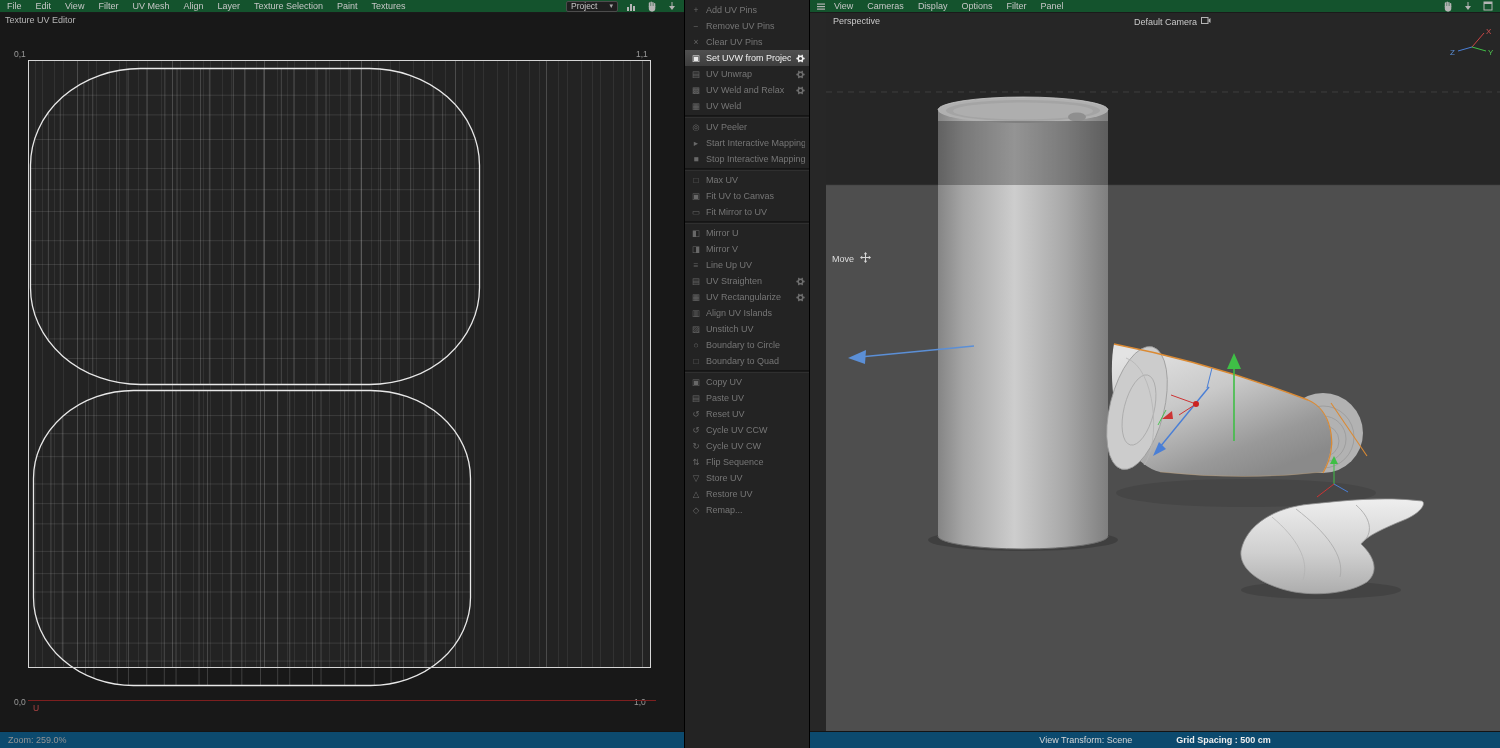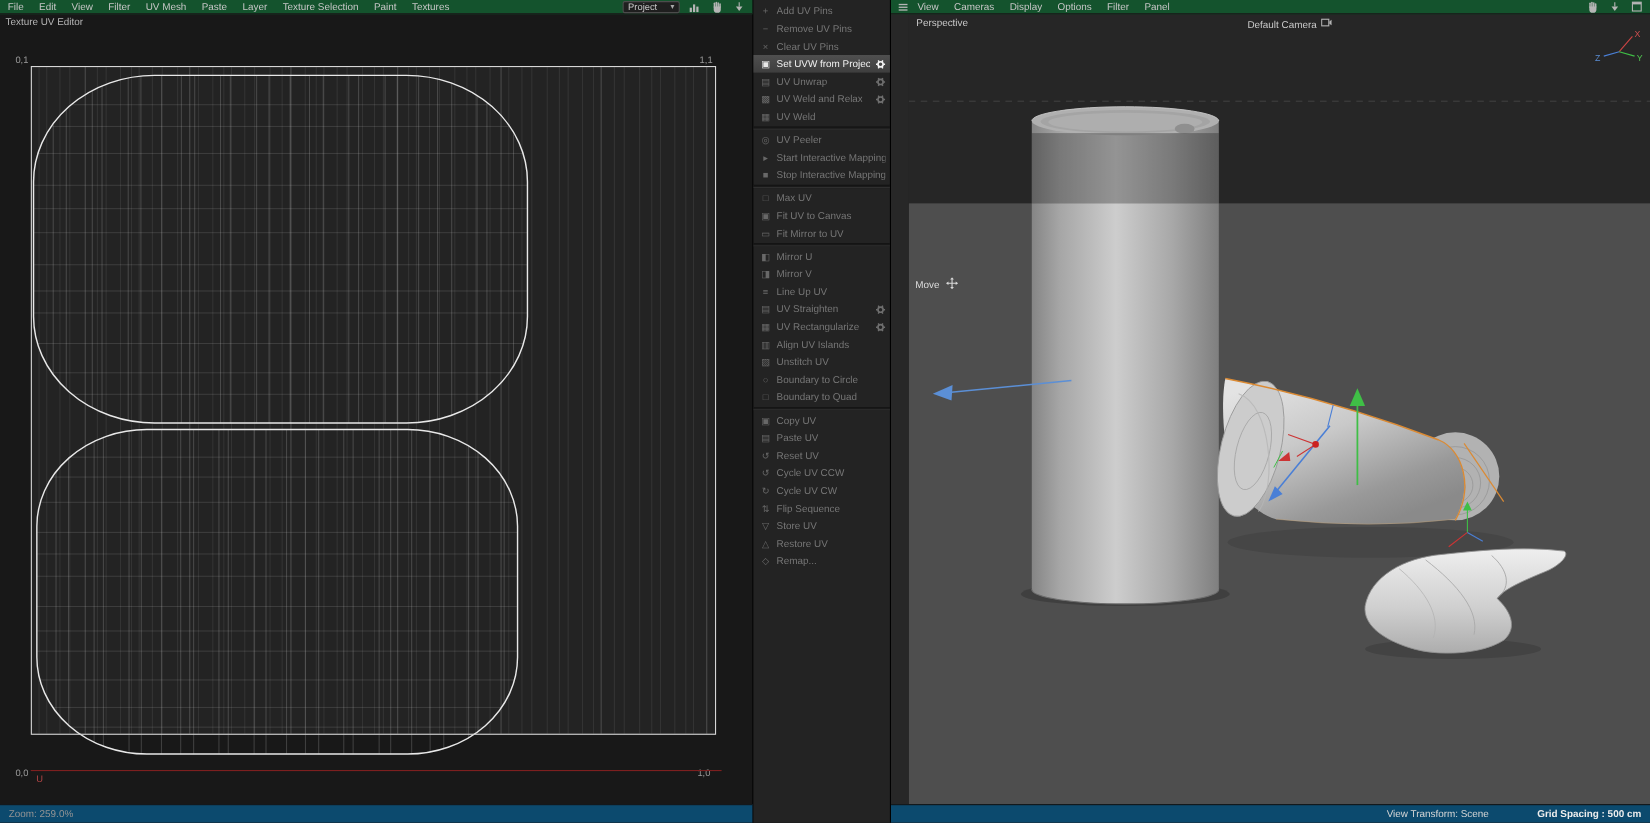--- a/index.html
+++ b/index.html
@@ -24,21 +24,21 @@
   .panel-title{position:absolute;top:15px;left:5px;font-size:9px;color:#b5b5b5;z-index:2;}
 
   .uv-area{position:absolute;top:13px;left:0;width:685px;height:718px;}
   #uv-svg{position:absolute;top:0;left:0;}
   .uvlab{position:absolute;font-size:8.5px;color:#9a9a9a;margin-top:12px;}
   .u-axis-line{position:absolute;left:28px;top:687px;width:628px;height:1px;background:#7d1f1f;}
   .u-axis-label{position:absolute;left:33px;top:690px;font-size:8.5px;color:#b24545;}
 
   .statusbar{position:absolute;bottom:0;left:0;right:0;height:17px;background:#0c4a6e;
     border-top:1px solid #141414;display:flex;align-items:center;padding:0 8px;font-size:9px;color:#949494;z-index:6;}
-  .statusbar-vp{justify-content:flex-end;color:#d6d6d6;gap:44px;}
+  .statusbar-vp{justify-content:center;color:#d6d6d6;gap:44px;}
   .grid-spacing{font-weight:bold;color:#ededed;}
 
   #cmd-list{position:absolute;top:2px;left:0;right:0;}
   .cmd-row{display:flex;align-items:center;height:16px;padding:0 4px 0 6px;gap:5px;
     font-size:9px;color:#767676;white-space:nowrap;}
   .cmd-icon{width:10px;flex:none;text-align:center;font-size:8.5px;color:#686868;line-height:16px;}
   .cmd-label{overflow:hidden;}
   .cmd-gear{margin-left:auto;display:inline-flex;align-items:center;}
   .cmd-row.active{background:linear-gradient(#4f4f4f,#3e3e3e);color:#f2f2f2;}
   .cmd-row.active .cmd-icon{color:#e8e8e8;}
@@ -59,21 +59,21 @@
 <div class="app">
 
   <section class="left-panel">
     <div class="menubar">
       <nav class="menu-items" id="left-menu">
           <span class="menu-item">File</span>
           <span class="menu-item">Edit</span>
           <span class="menu-item">View</span>
           <span class="menu-item">Filter</span>
           <span class="menu-item">UV Mesh</span>
-          <span class="menu-item">Paste</span>
+          <span class="menu-item">Align</span>
           <span class="menu-item">Layer</span>
           <span class="menu-item">Texture Selection</span>
           <span class="menu-item">Paint</span>
           <span class="menu-item">Textures</span>
         </nav>
       <div class="menubar-right">
         <div class="project-select">
           <span>Project</span>
           <span class="caret">▾</span>
         </div>

